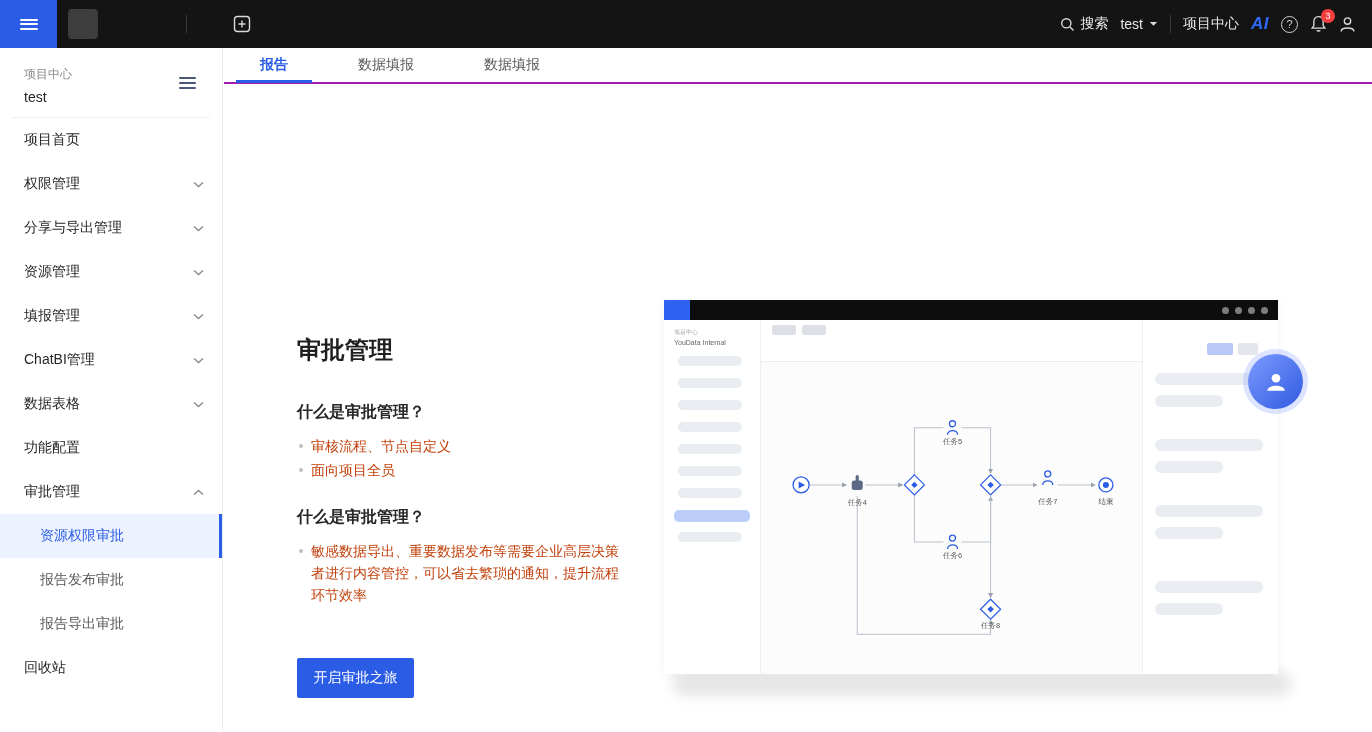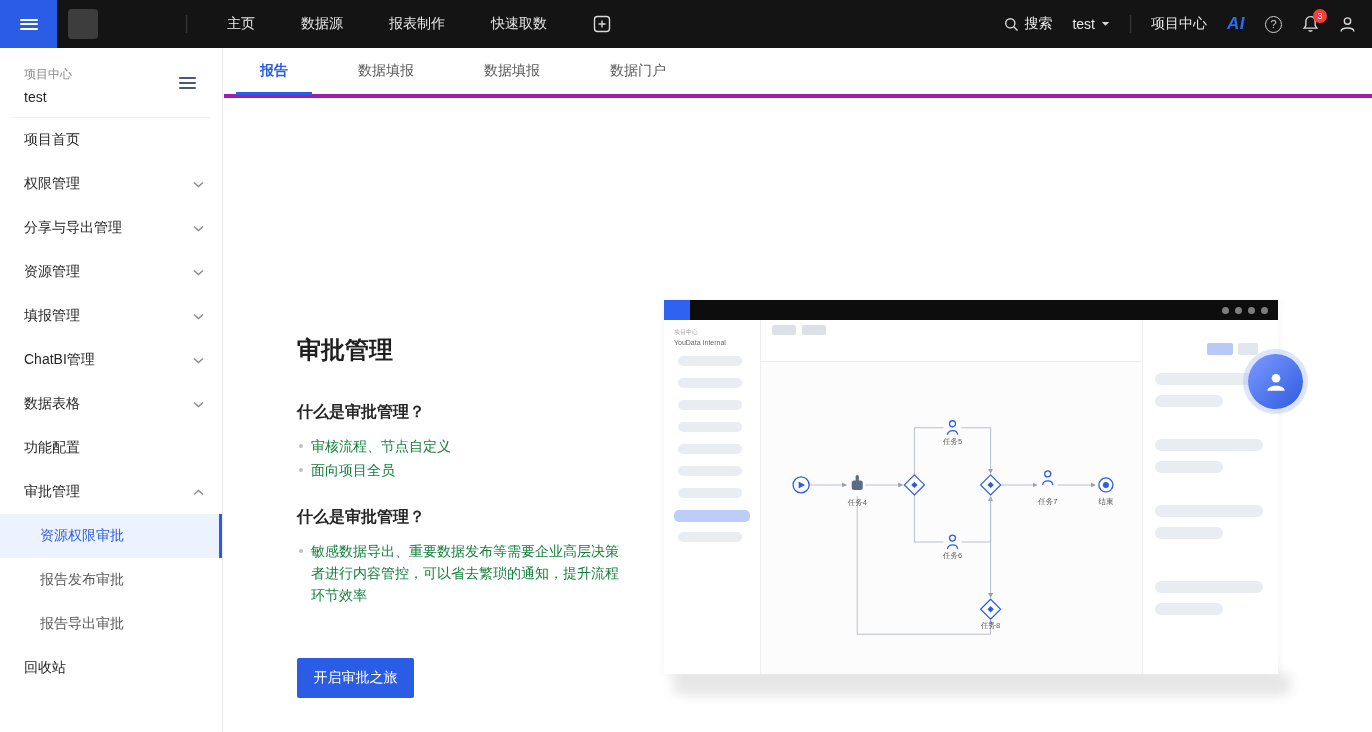--- a/index.html
+++ b/index.html
@@ -14,21 +14,21 @@
   .topnav { position:absolute; top:0; left:0; right:0; height:48px; background:#141414;
     display:flex; align-items:center; color:#e8e8e8; font-size:14px; z-index:10; }
   .burger { width:57px; height:48px; background:#2b5ce6; display:flex; align-items:center; justify-content:center; cursor:pointer; }
   .burger i { display:block; width:18px; height:2px; background:#fff; border-radius:1px; margin:2.5px 0; }
   .logo-ph { width:30px; height:30px; background:#3d3d3d; border-radius:4px; margin-left:11px; }
   .tn-div { width:1px; height:18px; background:#3a3a3a; }
   .tn-div.first { margin-left:88px; }
   .tn-items { display:flex; gap:46px; margin-left:40px; }
   .tn-item { cursor:pointer; white-space:nowrap; }
   .tn-new { margin-left:46px; display:flex; align-items:center; cursor:pointer; }
-  .tn-right { margin-left:auto; display:flex; align-items:center; gap:20px; margin-right:16px; }
+  .tn-right { margin-left:auto; display:flex; align-items:center; gap:12px; margin-right:16px; }
   .tn-search { display:flex; align-items:center; gap:5px; cursor:pointer; }
   .tn-user { display:flex; align-items:center; gap:6px; cursor:pointer; }
   .tn-ai { color:#2e6bf6; font-weight:bold; font-style:italic; font-size:17px; letter-spacing:.5px; cursor:pointer; }
   .tn-help { width:17px; height:17px; border:1.5px solid #cfcfcf; border-radius:50%;
     display:flex; align-items:center; justify-content:center; font-size:11px; color:#cfcfcf; cursor:pointer; }
   .tn-bell { position:relative; display:flex; cursor:pointer; }
   .tn-badge { position:absolute; top:-6px; right:-8px; min-width:14px; height:14px; padding:0 3px;
     background:#f53f3f; border-radius:8px; color:#fff; font-size:9px; line-height:14px; text-align:center; }
   .tn-avatar { display:flex; cursor:pointer; }
 
@@ -44,31 +44,31 @@
   .sb-item { height:44px; display:flex; align-items:center; padding:0 18px 0 24px;
     font-size:14px; color:#262626; cursor:pointer; position:relative; }
   .sb-item .chev { margin-left:auto; }
   .chev.up { transform:rotate(180deg); }
   .sb-sub { padding-left:40px; color:#595959; }
   .sb-sub.active { color:#2b5ce6; background:#edf3fe; }
   .sb-active-bar { position:absolute; right:0; top:0; width:3px; height:100%; background:#2b5ce6; }
 
   
   .main { position:absolute; left:224px; top:48px; right:0; bottom:0; background:#fff; }
-  .tabbar { height:50px; border-bottom:4px solid #a21caf; display:flex; align-items:stretch; padding-left:12px; }
+  .tabbar { height:36px; border-bottom:2px solid #a21caf; display:flex; align-items:stretch; padding-left:12px; }
   .tab { font-size:14px; color:#595959; padding:0 24px; margin-right:22px; display:flex; align-items:center;
     position:relative; cursor:pointer; }
   .tab.active { color:#2b5ce6; font-weight:600; }
   .tab.active::after { content:''; position:absolute; left:0; right:0; bottom:-1px; height:3px; background:#2b5ce6; }
 
   .hero-text { position:absolute; left:73px; top:286px; width:332px; }
   .hero-title { font-size:24px; line-height:32px; font-weight:600; color:#1f1f1f; margin:0 0 36px; }
   .sec-h { font-size:16px; font-weight:bold; color:#262626; margin:0 0 12px; }
   .blist { list-style:none; margin:0 0 26px; padding:0; }
-  .blist li { position:relative; padding-left:14px; font-size:14px; color:#15803d; line-height:22px; margin-bottom:2px; }
+  .blist li { position:relative; padding-left:14px; font-size:14px; color:#c2410c; line-height:22px; margin-bottom:2px; }
   .blist li::before { content:''; position:absolute; left:2px; top:9px; width:4px; height:4px; border-radius:50%; background:#bfbfbf; }
   .cta { margin-top:26px; width:117px; height:40px; background:#2b5ce6; color:#fff; border:none;
     border-radius:2px; font-size:14px; cursor:pointer; font-family:inherit; }
 
   
   .illus { position:absolute; left:440px; top:252px; width:614px; height:376px; }
   .illus-shadow { position:absolute; left:8px; right:-14px; top:372px; height:24px;
     background:#e7e7e7; border-radius:14px; filter:blur(6px); z-index:0; }
   .browser { position:absolute; left:0; top:0; width:614px; height:374px; background:#fff; z-index:1;
     box-shadow:0 2px 10px rgba(0,0,0,.05); }
@@ -106,26 +106,20 @@
 <div class="topnav">
   <div class="burger">
     <span>
         <i></i>
         <i></i>
         <i></i>
       </span>
   </div>
   <div class="logo-ph"></div>
   <div class="tn-div first"></div>
-  <div class="tn-items">
-    <span class="tn-item">主页</span>
-    <span class="tn-item">数据源</span>
-    <span class="tn-item">报表制作</span>
-    <span class="tn-item">快速取数</span>
-  </div>
   <div class="tn-new">
     <svg width="18" height="18" viewBox="0 0 18 18">
       <rect x="1.5" y="1.5" width="15" height="15" rx="3" fill="none" stroke="#d9d9d9" stroke-width="1.4"></rect>
       <path d="M9 5.5 V12.5 M5.5 9 H12.5" stroke="#d9d9d9" stroke-width="1.4"></path>
     </svg>
   </div>
   <div class="tn-right">
     <div class="tn-search">
       <svg width="15" height="15" viewBox="0 0 15 15">
         <circle cx="6.3" cy="6.3" r="4.6" fill="none" stroke="#d9d9d9" stroke-width="1.4"></circle>
@@ -234,21 +228,20 @@
   <div class="sb-item">
     <span>回收站</span>
   </div>
 </div>
 
 <div class="main">
   <div class="tabbar">
     <div class="tab active">报告</div>
     <div class="tab">数据填报</div>
     <div class="tab">数据填报</div>
-    <div class="tab">数据门户</div>
   </div>
 
   <div class="hero-text">
     <h1 class="hero-title">审批管理</h1>
     <div class="sec-h">什么是审批管理？</div>
     <ul class="blist">
       <li>审核流程、节点自定义</li>
       <li>面向项目全员</li>
     </ul>
     <div class="sec-h">什么是审批管理？</div>

